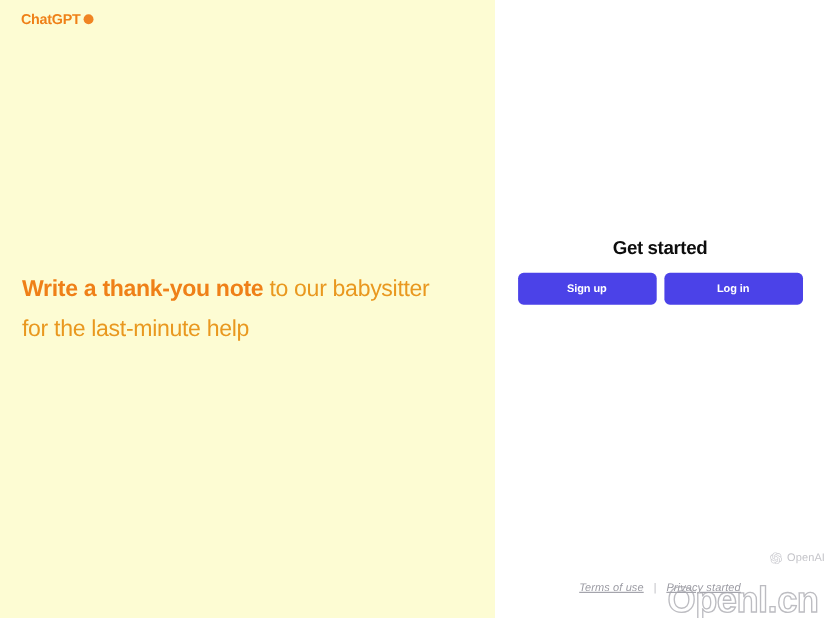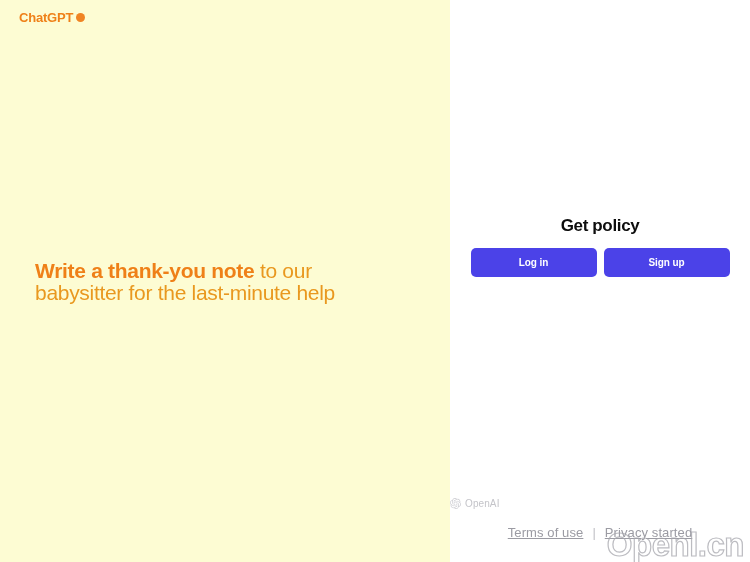--- a/index.html
+++ b/index.html
@@ -56,23 +56,23 @@
   }
 
   .prompt-block {
     position: absolute;
     left: 19px;
     top: 244px;
     width: 400px;
   }
   .prompt-line {
     font-size: 21px;
-    line-height: 22px;
+    line-height: 36px;
     letter-spacing: -0.3px;
-    margin: 16px;
+    margin: 1px;
   }
   .prompt-strong {
     font-weight: bold;
     color: #ef8018;
   }
   .prompt-rest {
     font-weight: normal;
     color: #e9981f;
   }
 
@@ -122,21 +122,21 @@
     align-items: center;
     justify-content: center;
   }
 
   
   .footer {
     position: absolute;
     left: 0;
     right: 0;
     bottom: 22px;
-    text-align: left;
+    text-align: right;
   }
   .openai-mark {
     display: inline-flex;
     align-items: center;
     gap: 4px;
     color: #c9c9cd;
     margin-bottom: 16px;
   }
   .openai-mark svg {
     display: block;
@@ -145,22 +145,23 @@
     font-size: 10px;
     color: #c4c4c9;
     letter-spacing: 0.1px;
     line-height: 1;
   }
   .footer-links {
     display: flex;
     align-items: center;
     justify-content: center;
     gap: 9px;
-    font-size: 13px;
+    font-size: 10px;
     color: #9b9ba3;
+    font-style: italic;
   }
   .footer-links a {
     color: #9b9ba3;
     text-decoration: underline;
     letter-spacing: 0.1px;
   }
   .footer-sep {
     color: #c0c0c6;
   }
 
@@ -193,24 +194,24 @@
 
     <div class="prompt-block">
       <p class="prompt-line"><span class="prompt-strong">Write a thank-you note</span> <span class="prompt-rest">to our babysitter for the last-minute help</span></p>
     </div>
 
   </div>
 
   <div class="right-panel">
 
     <div class="auth-block">
-      <h1 class="auth-title">Get policy</h1>
+      <h1 class="auth-title">Get started</h1>
       <div class="auth-buttons">
+        <button class="auth-btn">Sign up</button>
         <button class="auth-btn">Log in</button>
-        <button class="auth-btn">Sign up</button>
       </div>
     </div>
 
     <div class="footer">
       <div class="openai-mark">
         <span>
           <svg width="11" height="11" viewBox="0 0 24 24" aria-hidden="true">
             <path fill="#cfcfd4" d="M22.28 9.82a5.99 5.99 0 0 0-.52-4.91 6.05 6.05 0 0 0-6.51-2.9A6.07 6.07 0 0 0 4.98 4.18a6 6 0 0 0-4.01 2.9 6.05 6.05 0 0 0 .75 7.1 5.98 5.98 0 0 0 .51 4.91 6.05 6.05 0 0 0 6.52 2.9A5.98 5.98 0 0 0 13.26 24a6.06 6.06 0 0 0 5.77-4.21 6 6 0 0 0 4-2.9 6.06 6.06 0 0 0-.75-7.07Zm-9.02 12.6a4.48 4.48 0 0 1-2.88-1.04l.14-.08 4.78-2.76a.79.79 0 0 0 .39-.68V11.1l2.02 1.17a.07.07 0 0 1 .04.05v5.58a4.5 4.5 0 0 1-4.49 4.52Zm-9.66-4.13a4.47 4.47 0 0 1-.54-3.01l.14.08 4.79 2.77c.24.14.53.14.77 0l5.84-3.37v2.33a.08.08 0 0 1-.03.06L9.74 20a4.5 4.5 0 0 1-6.14-1.64ZM2.34 7.9a4.49 4.49 0 0 1 2.34-1.97V11.6a.77.77 0 0 0 .38.67l5.82 3.36-2.02 1.17a.08.08 0 0 1-.07 0L3.95 14a4.5 4.5 0 0 1-1.61-6.1Zm16.6 3.86-5.83-3.4L15.13 7.2a.08.08 0 0 1 .07 0l4.84 2.8a4.49 4.49 0 0 1-.68 8.1v-5.67a.78.78 0 0 0-.42-.67Zm2.01-3.02-.14-.09-4.78-2.79a.78.78 0 0 0-.78 0L9.42 9.23V6.9a.07.07 0 0 1 .03-.06l4.84-2.79a4.49 4.49 0 0 1 6.66 4.65ZM8.32 12.9 6.3 11.74a.08.08 0 0 1-.04-.06V6.12a4.49 4.49 0 0 1 7.36-3.44l-.14.08L8.7 5.52a.79.79 0 0 0-.39.68l-.01 6.7Zm1.1-2.36 2.6-1.5 2.6 1.5v3l-2.6 1.5-2.6-1.5v-3Z"></path>
           </svg>
         </span>

